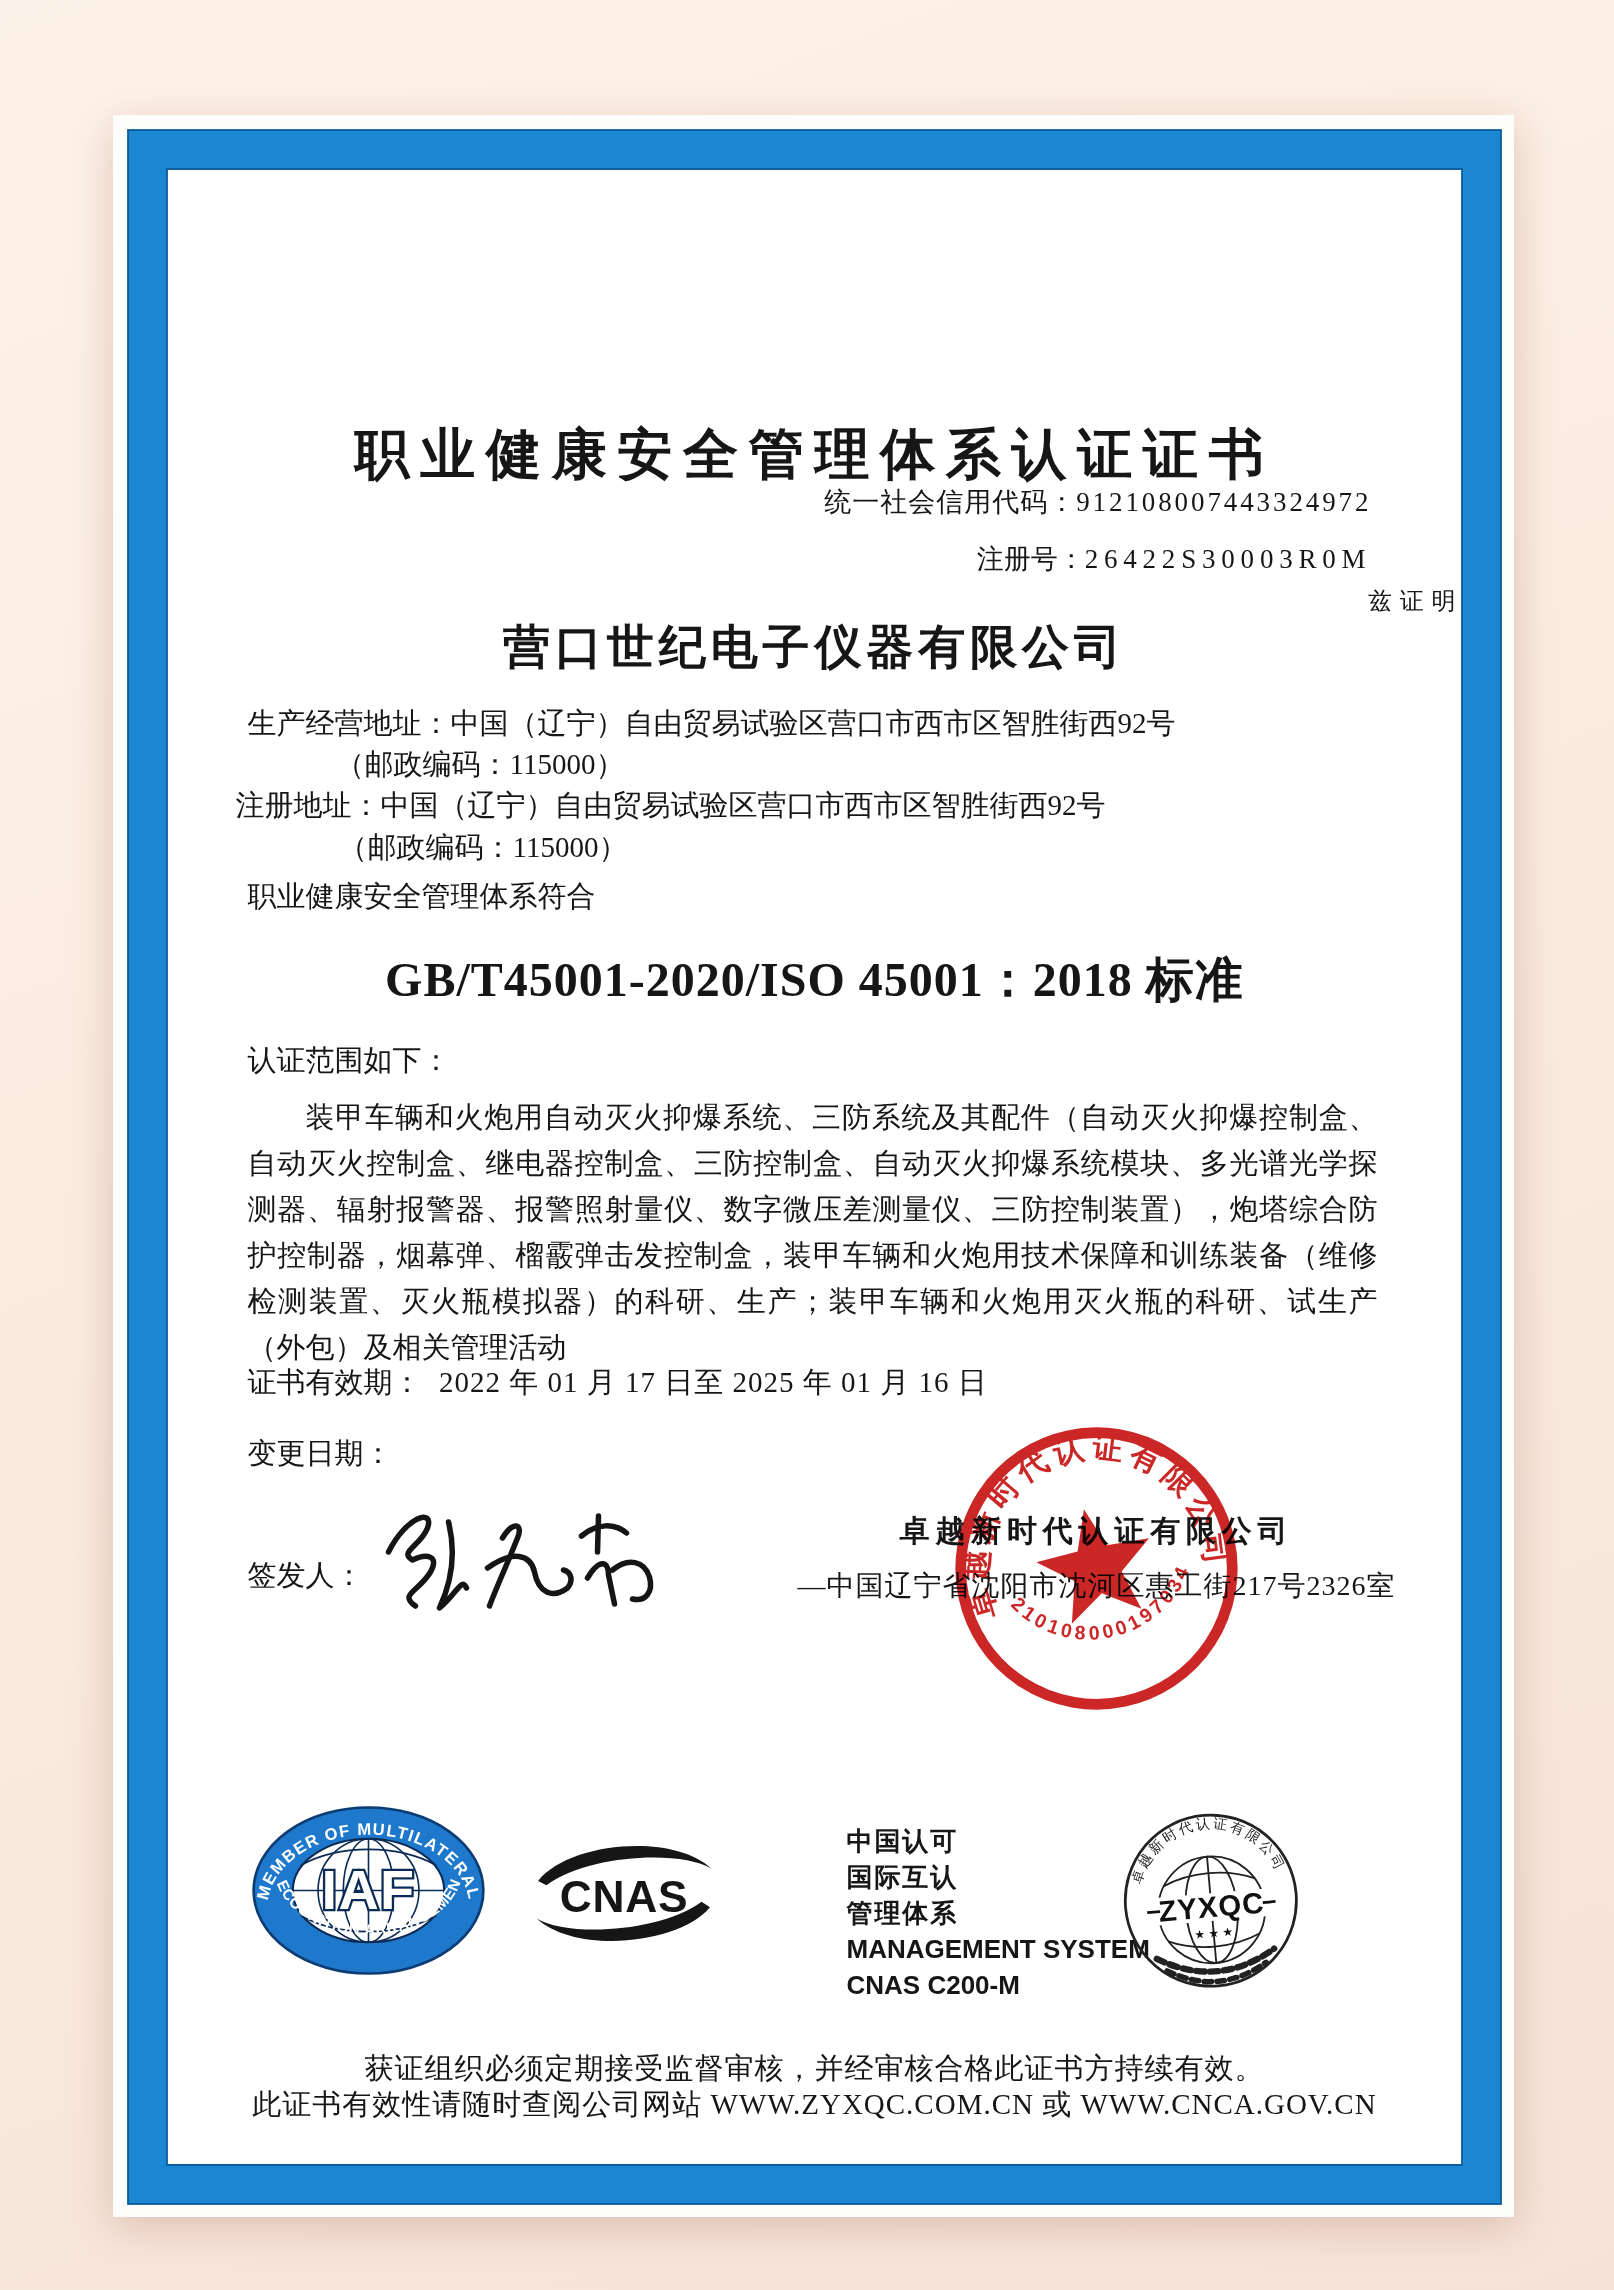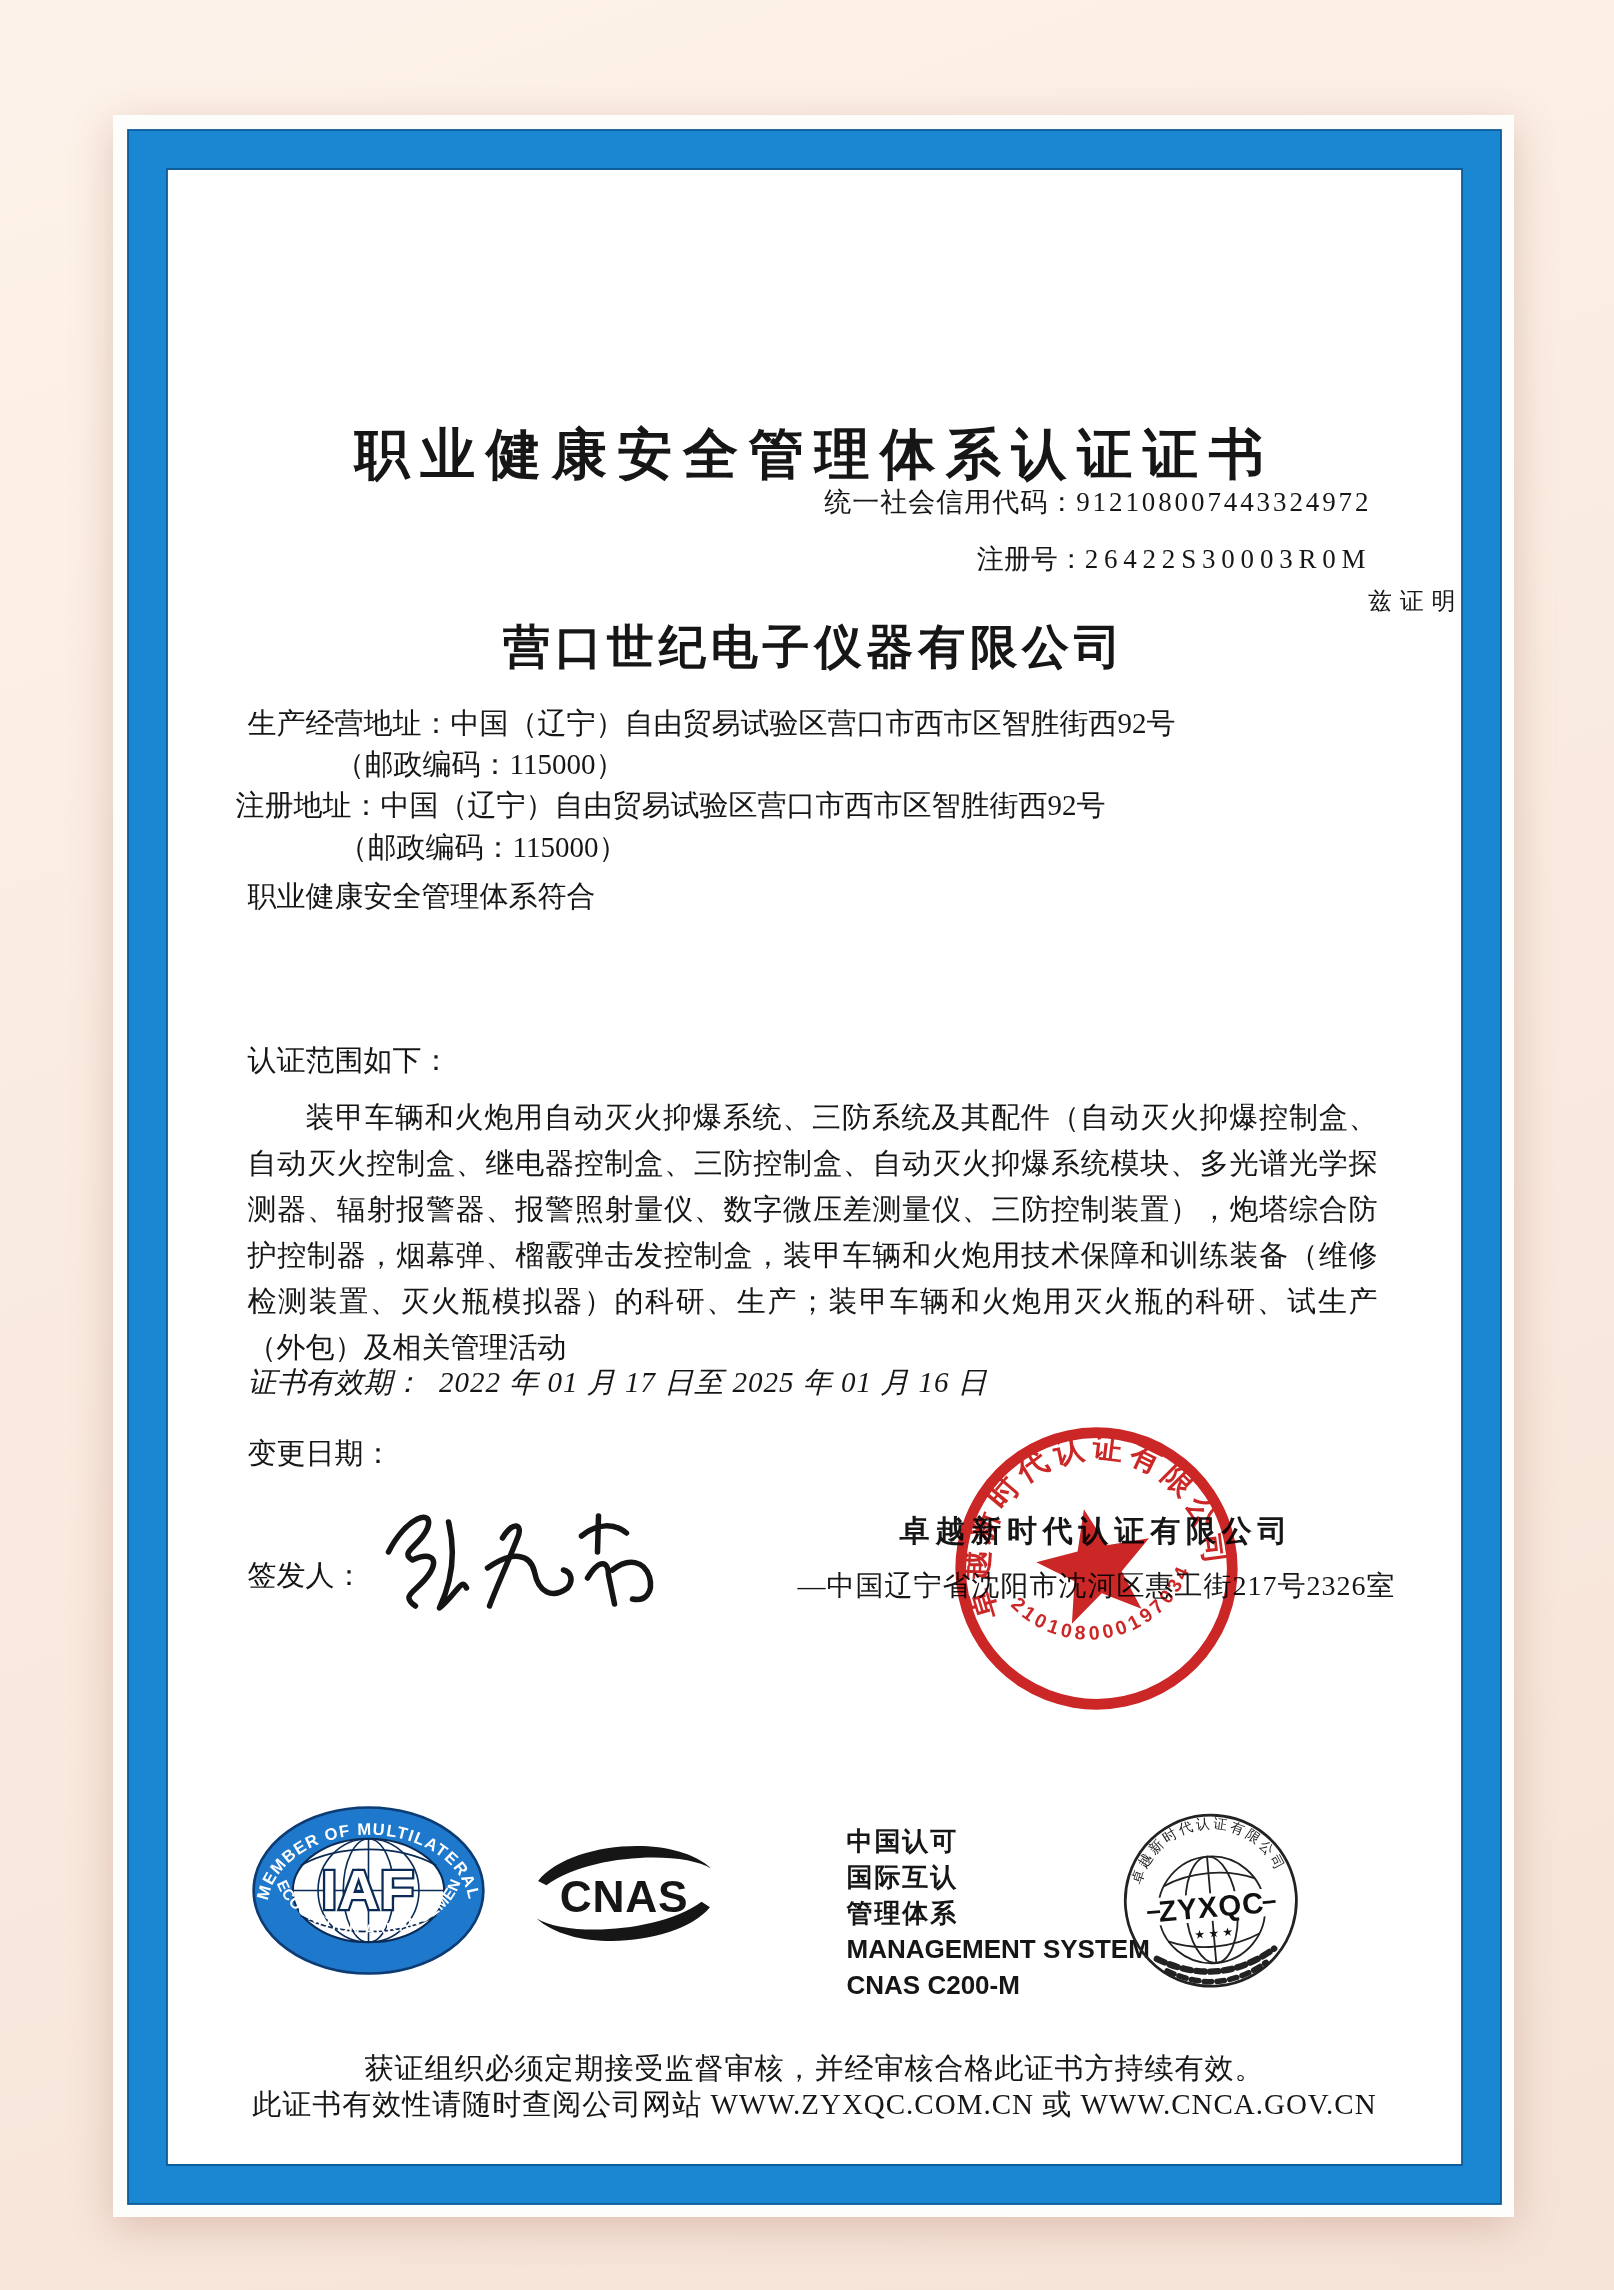--- a/index.html
+++ b/index.html
@@ -33,21 +33,21 @@
   .addr2{top:618px;left:70px;}
   .post2{top:660px;left:173px;}
   .conform{top:709px;left:82px;}
   .standard{top:780px;font-size:48px;font-weight:bold;letter-spacing:1px;}
   .scopeLabel{top:873px;left:82px;}
   .scope{
     position:absolute;top:926px;left:82px;width:1130px;
     font-size:29px;line-height:46px;text-align:justify;text-indent:2em;
     white-space:normal;
   }
-  .validity{top:1195px;left:82px;font-style:italic;}
+  .validity{top:1195px;left:82px;}
   .validity .val{margin-left:17.5px;letter-spacing:1px;}
   .change{top:1266px;left:82px;}
   .issuer{top:1388px;left:82px;}
   .signature{position:absolute;left:194px;top:1312px;width:301px;height:170px;}
   .certifier{position:absolute;left:543px;top:1343px;width:776px;text-align:center;}
   .certifier .cname{font-size:30px;font-weight:bold;letter-spacing:5.8px;}
   .certifier .caddr{font-size:28px;margin-top:15.5px;letter-spacing:1px;}
   .seal{
     position:absolute;left:784px;top:1254px;width:293px;height:293px;
     transform:rotate(-12deg);mix-blend-mode:multiply;opacity:.93;
@@ -88,20 +88,21 @@
       </div>
       <div class="line body30 post1">（邮政编码：115000）</div>
 
       <div class="line body30 addr2">
         <span>注册地址：</span><span>中国（辽宁）自由贸易试验区营口市西市区智胜街西92号</span>
       </div>
       <div class="line body30 post2">（邮政编码：115000）</div>
 
       <div class="line body30 conform">职业健康安全管理体系符合</div>
 
+      <div class="line center standard">GB/T45001-2020/ISO 45001：2018 标准</div>
 
       <div class="line body30 scopeLabel">认证范围如下：</div>
       <div class="scope">装甲车辆和火炮用自动灭火抑爆系统、三防系统及其配件（自动灭火抑爆控制盒、自动灭火控制盒、继电器控制盒、三防控制盒、自动灭火抑爆系统模块、多光谱光学探测器、辐射报警器、报警照射量仪、数字微压差测量仪、三防控制装置），炮塔综合防护控制器，烟幕弹、榴霰弹击发控制盒，装甲车辆和火炮用技术保障和训练装备（维修检测装置、灭火瓶模拟器）的科研、生产；装甲车辆和火炮用灭火瓶的科研、试生产（外包）及相关管理活动</div>
 
       <div class="line body30 validity">
         <span>证书有效期：</span><span class="val">2022 年 01 月 17 日至 2025 年 01 月 16 日</span>
       </div>
 
       <div class="line body30 change">变更日期：</div>
 

